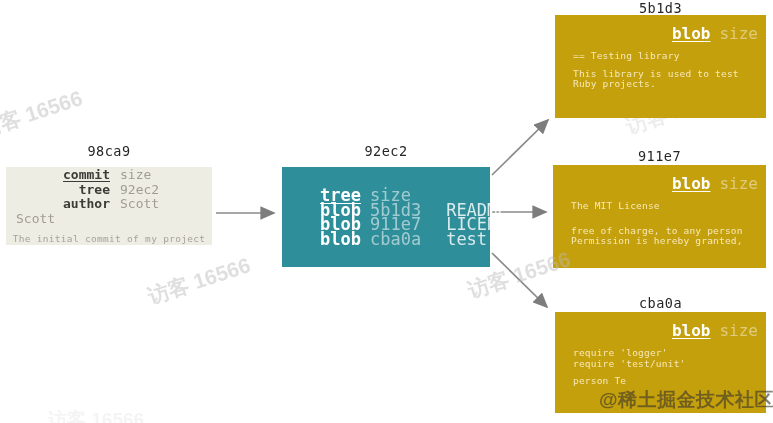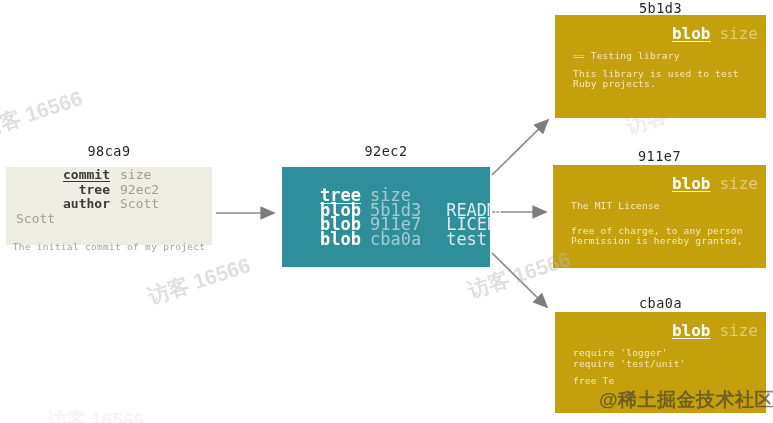--- a/index.html
+++ b/index.html
@@ -29,21 +29,21 @@
   .commit-box{
     position:absolute;left:6px;top:167px;width:206px;height:78px;
     background:var(--commit-box,#eeede4);
     box-sizing:border-box;padding-top:1px;
   }
   .c-row{display:flex;line-height:14.5px;font-size:13px;}
   .c-lbl{width:104px;text-align:right;color:#3c3b35;font-weight:bold;}
   .c-lbl.kw{text-decoration:underline;text-underline-offset:2px;}
   .c-val{margin-left:10px;color:#a09e94;}
   .c-caption{
-    margin-top:15px;text-align:center;
+    margin-top:7px;text-align:center;
     font-size:9.5px;color:#a5a39a;letter-spacing:.3px;
   }
 
   
   .tree-box{
     position:absolute;left:282px;top:167px;width:208px;height:100px;
     background:var(--tree-box,#2e8e9a);
     box-sizing:border-box;padding:21px 0 0 38px;
   }
   .tr-row{line-height:14.5px;font-size:17px;white-space:nowrap;}
@@ -183,20 +183,20 @@
 
   <div class="obj-title t-blob3">cba0a</div>
   <div class="blob-box b3">
     <div class="b-header">
       <span class="b-type">blob</span><span class="b-size">size</span>
     </div>
     <div class="b-lines">
       <div class="b-line">require 'logger'</div>
       <div class="b-line">require 'test/unit'</div>
       <div class="b-line"></div>
-      <div class="b-line">free Te</div>
+      <div class="b-line">person Te</div>
     </div>
   </div>
 
   <div class="wm wm3">访客 16566</div>
   <div class="wm-brand">@稀土掘金技术社区</div>
 
 </div>
 
 </body></html>

